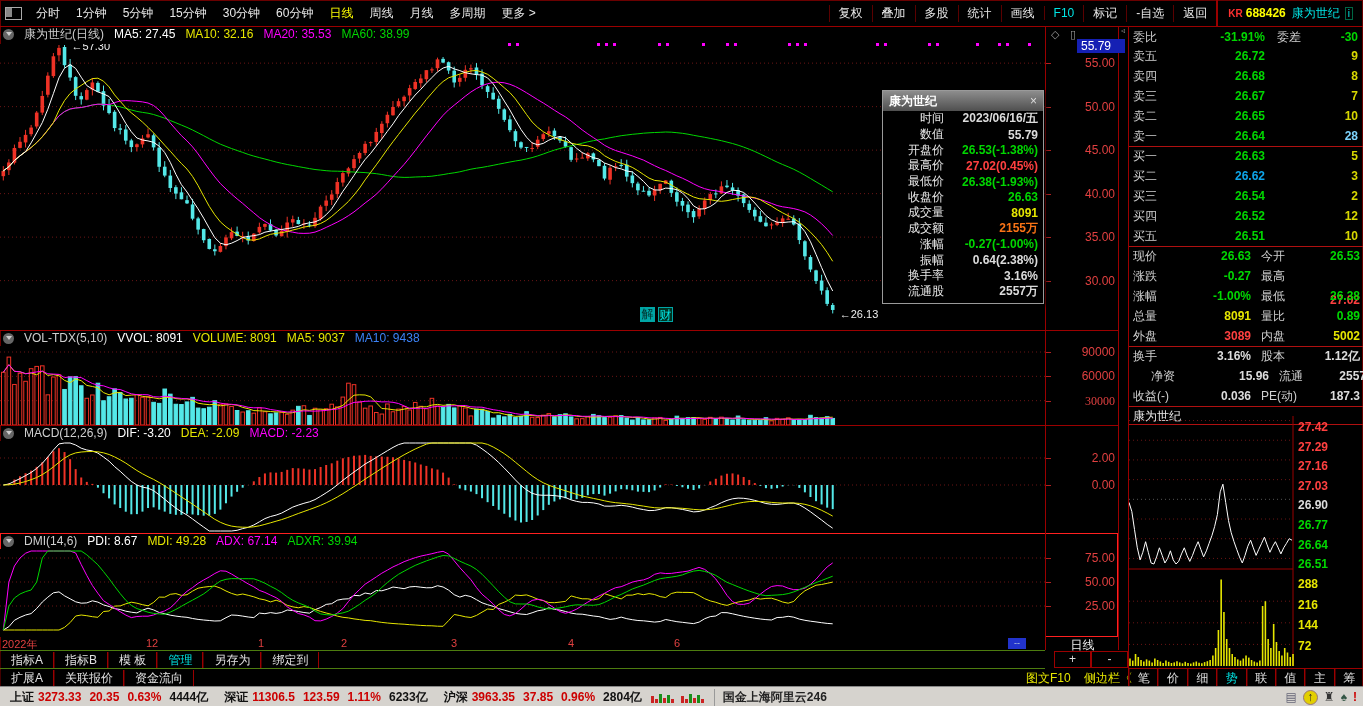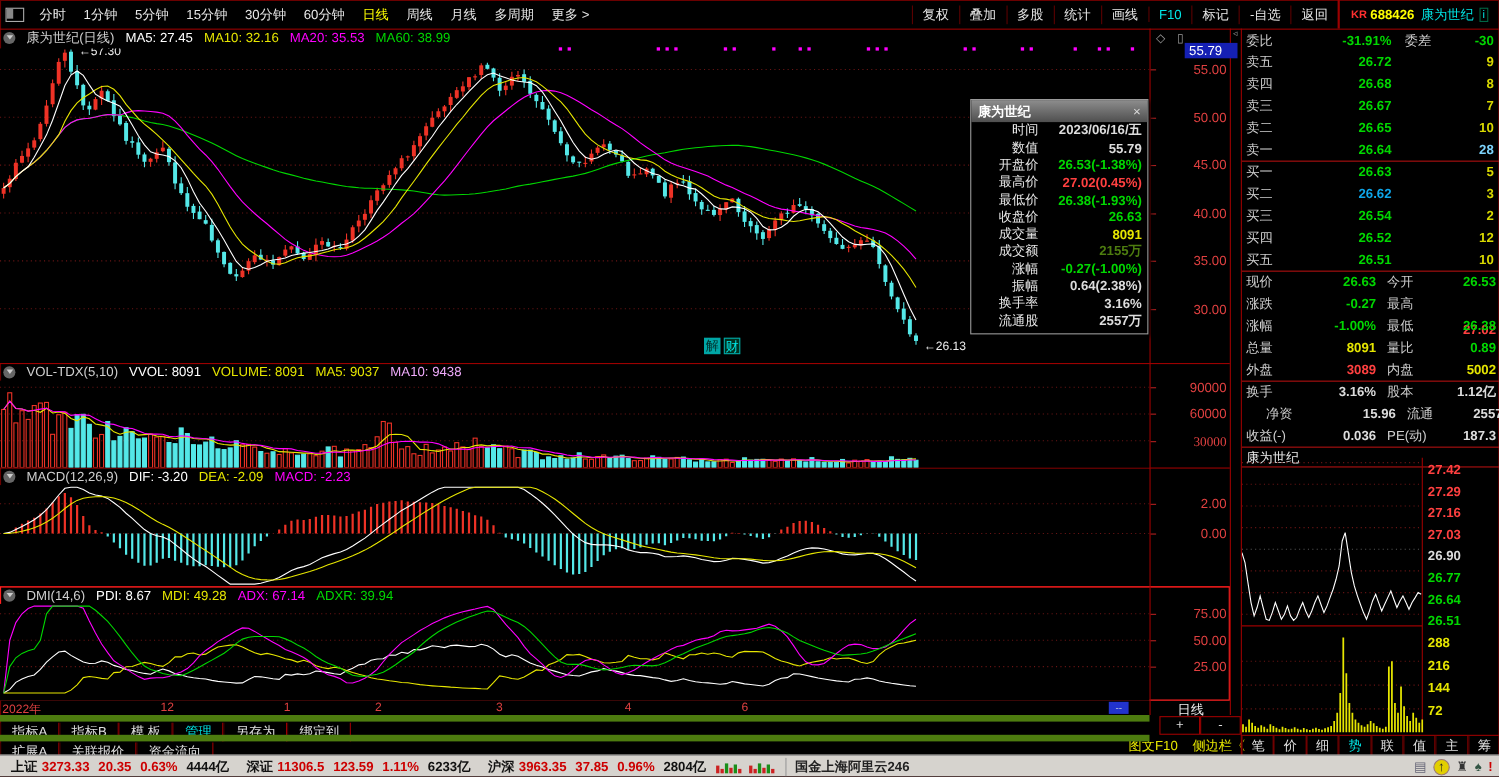--- a/index.html
+++ b/index.html
@@ -35,21 +35,21 @@
   .dot{position:absolute;width:3px;height:3px;background:#ff00ff;}
   .paneicon{position:absolute;color:#999;font-size:11px;}
   .jcbtn{position:absolute;width:15px;height:15px;text-align:center;line-height:15px;font-size:12px;}
   .jc1{background:#00a6a6;color:#00332f;}
   .jc2{background:#032;color:#00e5e5;border:1px solid #00a6a6;box-sizing:border-box;}
   
   #xaxis{left:0;top:637px;width:1045px;height:13px;}
   .xlab{position:absolute;top:0;color:#e04040;font-size:11px;white-space:nowrap;}
   .scrollthumb{position:absolute;top:1px;width:18px;height:11px;background:#2233cc;color:#bcd;font-size:9px;text-align:center;line-height:10px;}
   
-  .tabrow{display:flex;height:18px;border-top:6px solid #4d7c0f;align-items:flex-end;}
+  .tabrow{display:flex;height:18px;border-top:1px solid #4d7c0f;align-items:flex-end;}
   .tabcell{border-right:1px solid #9b0000;border-left:1px solid #400;padding:0 10px;display:flex;align-items:center;color:#e0e0e0;white-space:nowrap;}
   .tabcell.activecell{color:#00e5e5;}
   
   #statusbar{left:0;top:686px;width:1363px;height:20px;background:#d6d3ce;color:#111;display:flex;align-items:center;font-weight:bold;border-top:1px solid #888;}
   #statusbar .idxname{color:#111;margin:0 4px 0 10px;}
   #statusbar .idxv{color:#cc0000;margin-right:8px;}
   #statusbar .idxa{color:#111;margin-right:6px;}
   .baricon{display:inline-flex;align-items:flex-end;height:12px;margin:0 3px;}
   .baricon i{display:block;width:3px;margin-right:1px;background:#cc2222;}
   .baricon i.gtop{background:#1a8f1a;}
@@ -494,21 +494,21 @@
       <div class="jcbtn jc2" style="left:658px;top:281px;">财</div>
     </div>
 
     <div class="pane" id="pane-vol" style="top:304px;height:95px;border-bottom:1px solid #9b0000;">
       <div class="phead" id="head-vol">
           <span class="chev"></span>
           <span style="color: rgb(207, 207, 207);">VOL-TDX(5,10)</span>
           <span style="color: rgb(255, 255, 255);">VVOL: 8091</span>
           <span style="color: rgb(230, 230, 0);">VOLUME: 8091</span>
           <span style="color: rgb(230, 230, 0);">MA5: 9037</span>
-          <span style="color: #f0abfc;">MA10: 9438</span>
+          <span style="color: #3b82f6;">MA10: 9438</span>
         </div>
       <svg id="volSvg" class="gridsvg" style="top:16px;" width="1045" height="79">
           <line x1="0" y1="6.010000000000005" x2="1045" y2="6.010000000000005" stroke="#6b1515" stroke-width="1" stroke-dasharray="1,3"></line>
           <line x1="0" y1="30.340000000000003" x2="1045" y2="30.340000000000003" stroke="#6b1515" stroke-width="1" stroke-dasharray="1,3"></line>
           <line x1="0" y1="54.67" x2="1045" y2="54.67" stroke="#6b1515" stroke-width="1" stroke-dasharray="1,3"></line>
           <rect x="1.4999999999999998" y="26.260743527364447" width="3.6" height="52.73925647263555" fill="none" stroke="#ee3226" stroke-width="1"></rect>
           <rect x="7.066666666666667" y="11.08613971452489" width="3.6" height="67.91386028547511" fill="none" stroke="#ee3226" stroke-width="1"></rect>
           <rect x="12.633333333333333" y="38.464151440599124" width="3.6" height="40.535848559400876" fill="none" stroke="#ee3226" stroke-width="1"></rect>
           <rect x="18.2" y="27.353144147361277" width="3.6" height="51.64685585263872" fill="none" stroke="#ee3226" stroke-width="1"></rect>
           <rect x="23.766666666666666" y="35.296211434428116" width="3.6" height="43.703788565571884" fill="none" stroke="#ee3226" stroke-width="1"></rect>
@@ -1188,21 +1188,21 @@
         <div class="prow">
           <span class="plab">收盘价</span>
           <span class="pval" style="color: rgb(0, 215, 0);">26.63</span>
         </div>
         <div class="prow">
           <span class="plab">成交量</span>
           <span class="pval" style="color: rgb(230, 230, 0);">8091</span>
         </div>
         <div class="prow">
           <span class="plab">成交额</span>
-          <span class="pval" style="color: #4d7c0f;">2155万</span>
+          <span class="pval" style="color: #f97316;">2155万</span>
         </div>
         <div class="prow">
           <span class="plab">涨幅</span>
           <span class="pval" style="color: rgb(0, 215, 0);">-0.27(-1.00%)</span>
         </div>
         <div class="prow">
           <span class="plab">振幅</span>
           <span class="pval" style="color: rgb(220, 220, 220);">0.64(2.38%)</span>
         </div>
         <div class="prow">

